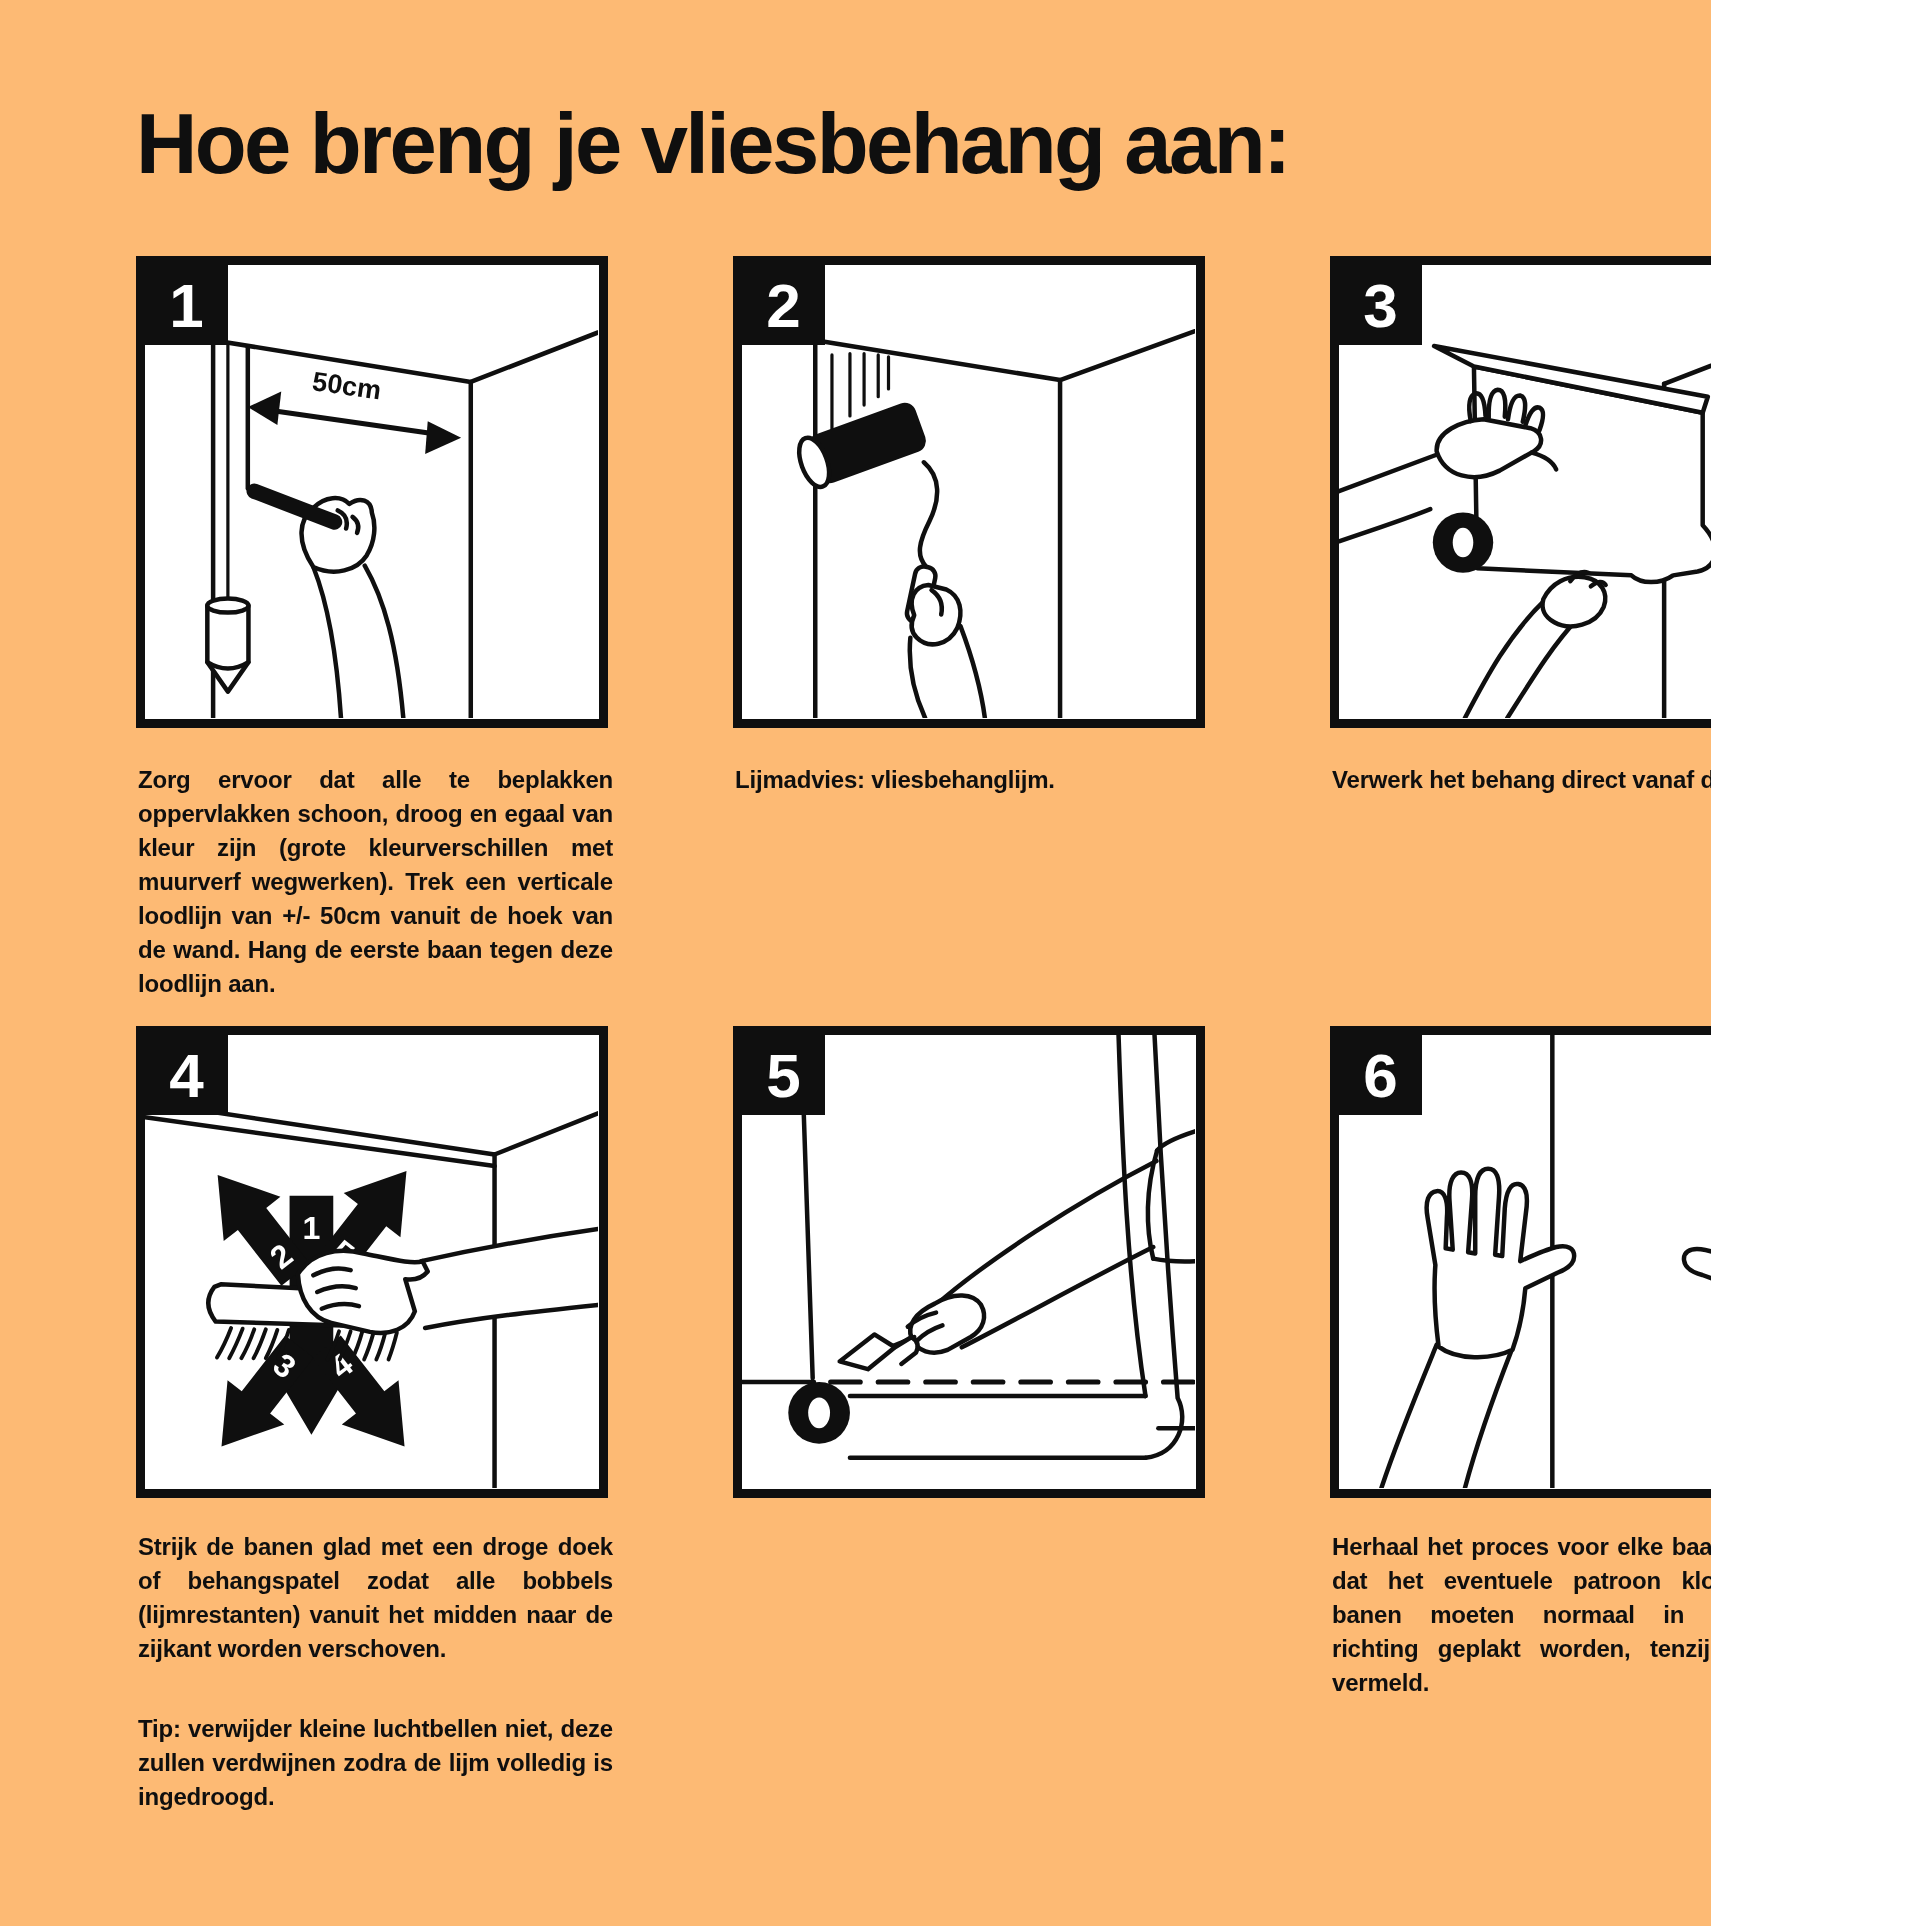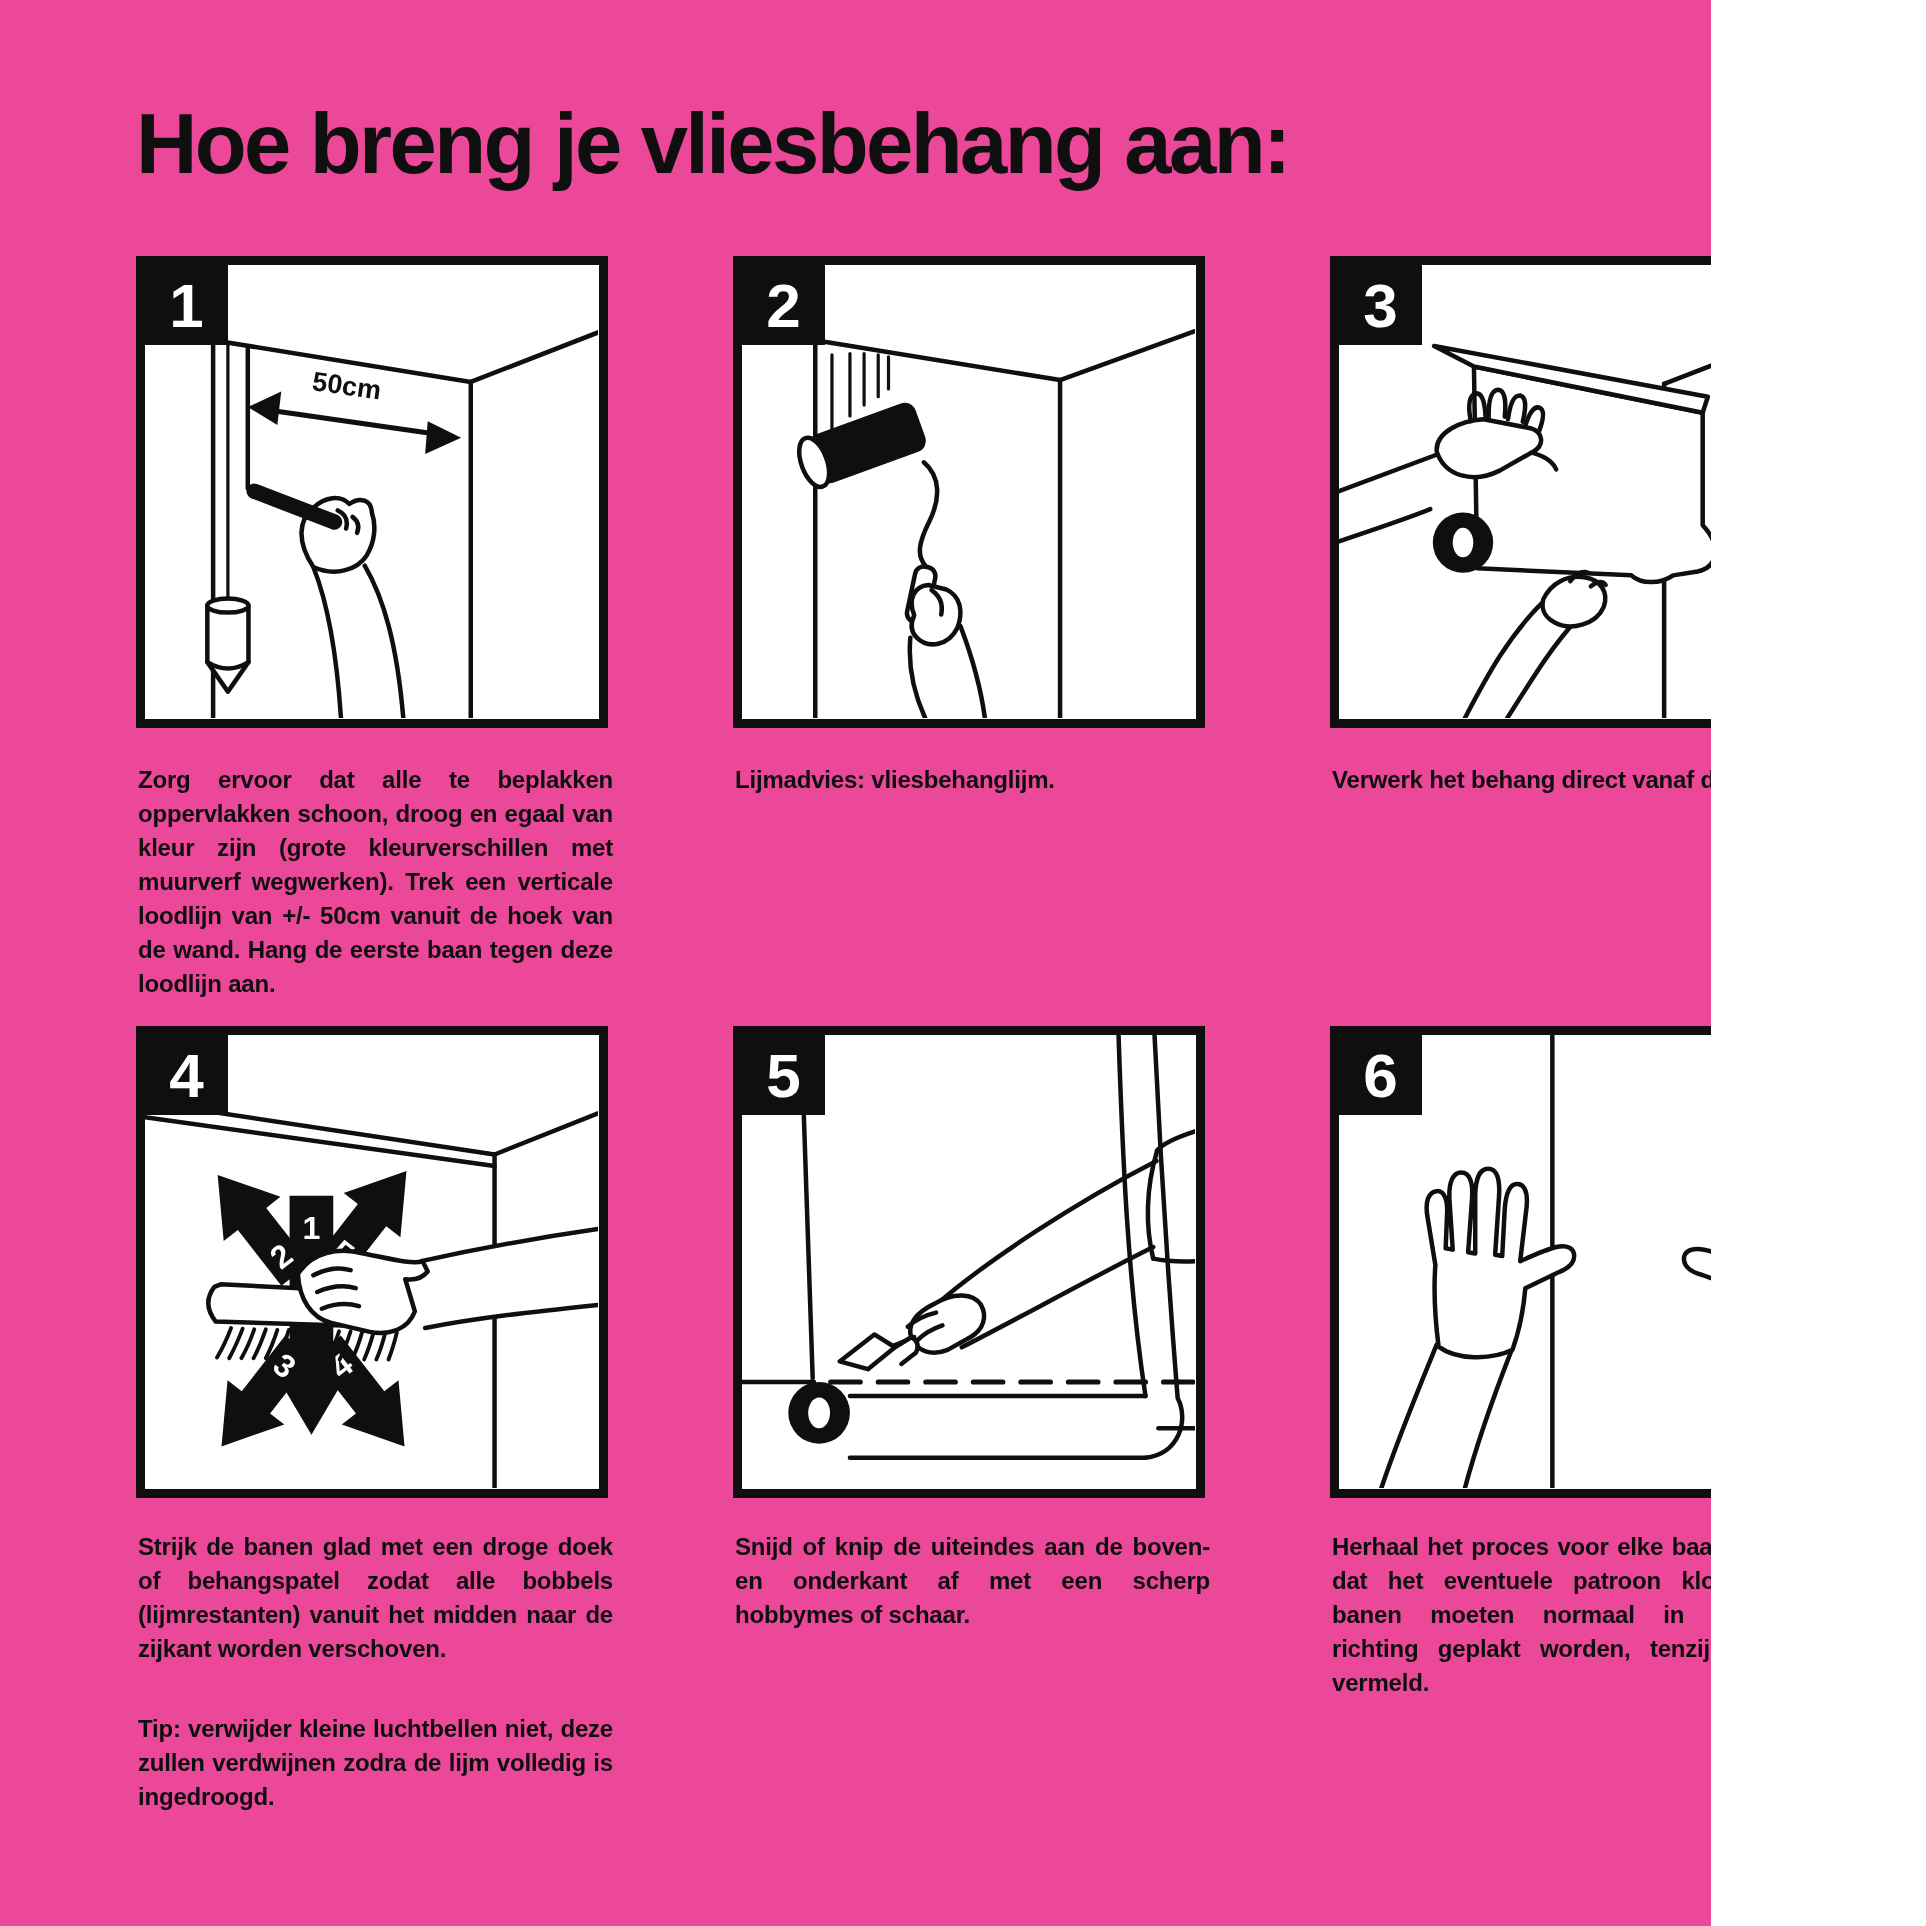--- a/index.html
+++ b/index.html
@@ -1,17 +1,17 @@
 <!DOCTYPE html>
 <html style="font-size:10.3px"><head>
 <meta charset="utf-8">
 <style>
   html,body{margin:0;padding:0;background:#fff;}
   .page{
-    position:relative;width:1711px;height:1926px;background:#ec4899;
+    position:relative;width:1711px;height:1926px;background:#fdba74;
     font-family:"Liberation Sans", sans-serif;color:#0f0f0f;overflow:hidden;
   }
   .title{
     position:absolute;left:136px;top:95px;margin:0;
     font-size:85px;font-weight:bold;letter-spacing:-2.6px;white-space:nowrap;
   }
   .panel{
     position:absolute;width:472px;height:472px;box-sizing:border-box;
     border:9.6px solid #0f0f0f;background:#fff;
   }
@@ -232,23 +232,20 @@
         <path d="M300,418 C330,400 360,402 372,420 C382,438 376,458 356,470 L320,490 C295,500 272,492 264,472 C256,452 270,432 300,418 Z" fill="#fff"></path>
         <path d="M302,432 q-26,6 -44,22"></path>
         <path d="M312,452 q-24,8 -40,24"></path>
         <path d="M268,470 Q232,486 212,492"></path>
         <path d="M152,508 L206,466 L238,486 L196,520 Z" fill="#fff"></path>
         <path d="M238,486 L264,470 Q278,479 271,494 L248,512" fill="#fff"></path>
       </g>
     </svg>
     <div class="badge">5</div>
   </div>
-  <div class="caption t5">
-    <p>Snijd of knip de uiteindes aan de boven- en onderkant af met een scherp hobbymes of schaar.</p>
-  </div>
 
   <div class="panel p6">
     <svg width="453" height="453" viewBox="0 0 705 705" stroke="#0f0f0f" stroke-width="7" fill="none" stroke-linecap="round" stroke-linejoin="round">
       <defs>
         <path id="hand6" d="M155,485 C149,438 147,398 150,358 L138,285 C133,258 140,244 152,243 C164,242 170,257 168,283 L166,332 L177,334 L172,258 C170,228 178,214 190,214 C203,214 209,228 207,256 L201,338 L212,340 L212,252 C212,222 220,208 232,208 C245,208 251,222 249,252 L243,342 L254,344 L258,270 C260,242 268,230 279,232 C291,234 295,248 291,276 L282,352 C300,344 322,334 338,330 C356,326 366,332 366,344 C366,356 356,364 340,370 L290,394 C287,430 280,462 270,490 C238,506 182,506 155,485 Z"></path>
       </defs>
       <line x1="332" y1="0" x2="332" y2="705"></line>
       <g>
         <use href="#hand6" fill="#fff"></use>
         <path d="M152,482 C120,560 90,632 66,705"></path>

